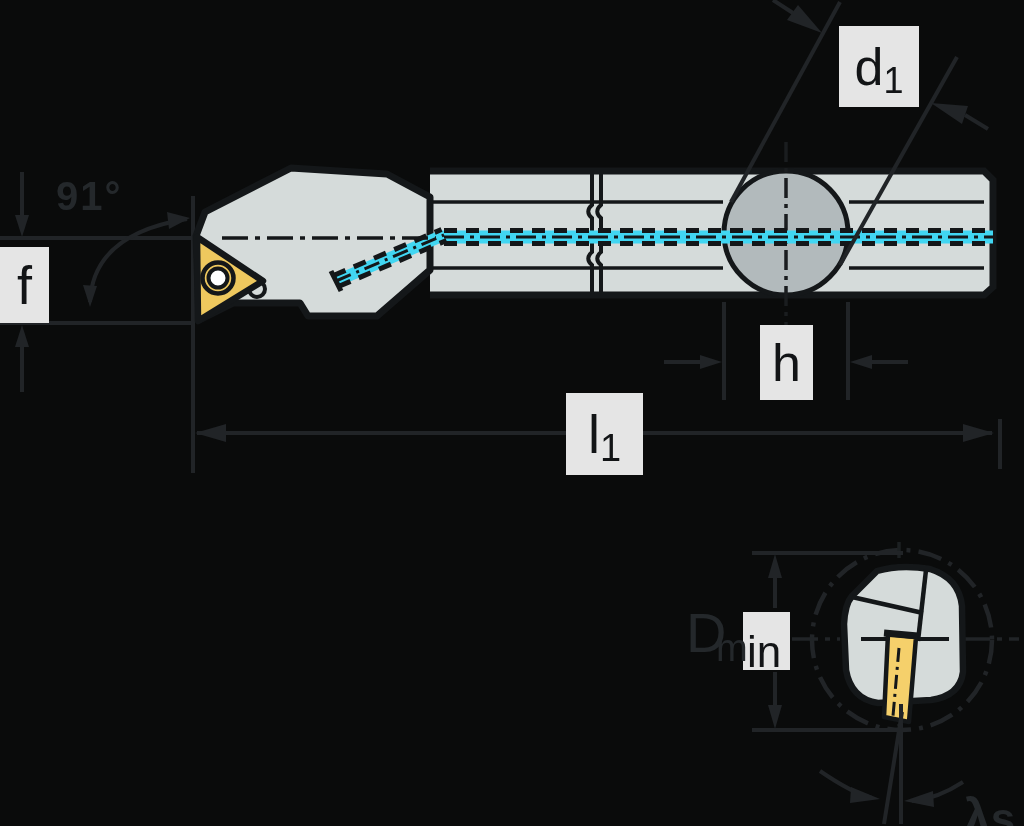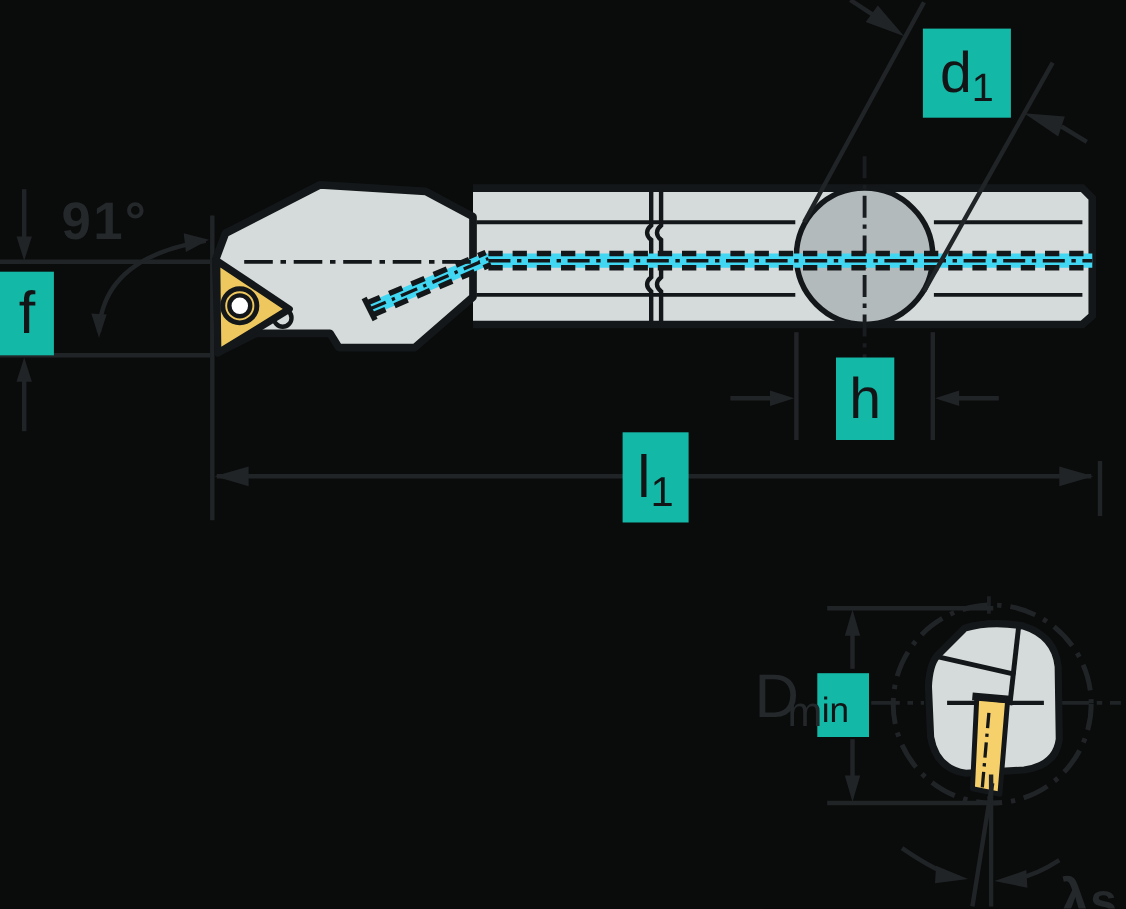--- a/index.html
+++ b/index.html
@@ -1,20 +1,20 @@
 <!DOCTYPE html>
 <html><head>
 <meta charset="utf-8">
 <style>
   html,body{margin:0;padding:0;background:#0a0b0b;}
   body{width:1024px;height:826px;position:relative;overflow:hidden;
        font-family:"Liberation Sans", sans-serif;}
   #stage{position:absolute;inset:0;}
   svg{position:absolute;left:0;top:0;}
-  .lbl-box{position:absolute;background:#14b8a6;display:flex;align-items:center;
+  .lbl-box{position:absolute;background:#e5e5e5;display:flex;align-items:center;
            justify-content:center;color:#121416;}
   .dark-lbl{position:absolute;color:#24282b;font-weight:700;}
   .sub{display:inline-block;transform:translateY(0.22em);}
   .nosel{user-select:none;}
 </style>
 </head>
 <body>
 
 <div id="stage">
 
@@ -132,46 +132,46 @@
       <path d="M752,553 H903"></path>
       <path d="M752,730 H901"></path>
       <path d="M775,572 V608"></path>
       <path d="M775,672 V712"></path>
       <polygon fill="#212427" stroke="none" points="775,554 768,578 782,578"></polygon>
       <polygon fill="#212427" stroke="none" points="775,729 768,705 782,705"></polygon>
     </g>
   </g>
 </svg>
 
-<div class="dark-lbl nosel" style="left:56px;top:174px;font-size:48px;letter-spacing:2px;">91°</div>
+<div class="dark-lbl nosel" style="left:56px;top:174px;font-size:40px;letter-spacing:2px;">91°</div>
 
 <div class="lbl-box nosel" style="left:0px;top:247px;width:49px;height:76px;">
   <span style="font-size:54px;">f</span>
 </div>
 
 <div class="lbl-box nosel" style="left:839px;top:26px;width:80px;height:81px;">
   <span style="font-size:52px;">
     <span>d</span><span class="sub" style="font-size:36px;">1</span>
   </span>
 </div>
 
 <div class="lbl-box nosel" style="left:760px;top:325px;width:53px;height:75px;">
   <span style="font-size:52px;">h</span>
 </div>
 
-<div class="lbl-box nosel" style="left:566px;top:393px;width:60px;height:82px;">
+<div class="lbl-box nosel" style="left:566px;top:393px;width:77px;height:82px;">
   <span style="font-size:54px;">
     <span>l</span><span class="sub" style="font-size:38px;">1</span>
   </span>
 </div>
 
 <div>
   <div class="lbl-box nosel" style="left:743px;top:612px;width:47px;height:58px;"></div>
   <div class="dark-lbl nosel" style="left:686px;top:600px;font-size:56px;font-weight:400;">D</div>
   <div class="dark-lbl nosel" style="left:716px;top:627px;font-size:38px;font-weight:400;">m</div>
-  <div class="nosel" style="position:absolute;left:747px;top:627px;font-size:32px;color:#121416;">in</div>
+  <div class="nosel" style="position:absolute;left:747px;top:627px;font-size:44px;color:#121416;">in</div>
 </div>
 
 <div class="dark-lbl nosel" style="left:963px;top:788px;font-size:50px;">
   <span>λ</span><span style="font-size:44px;">s</span>
 </div>
 
 </div>
 
 </body></html>

